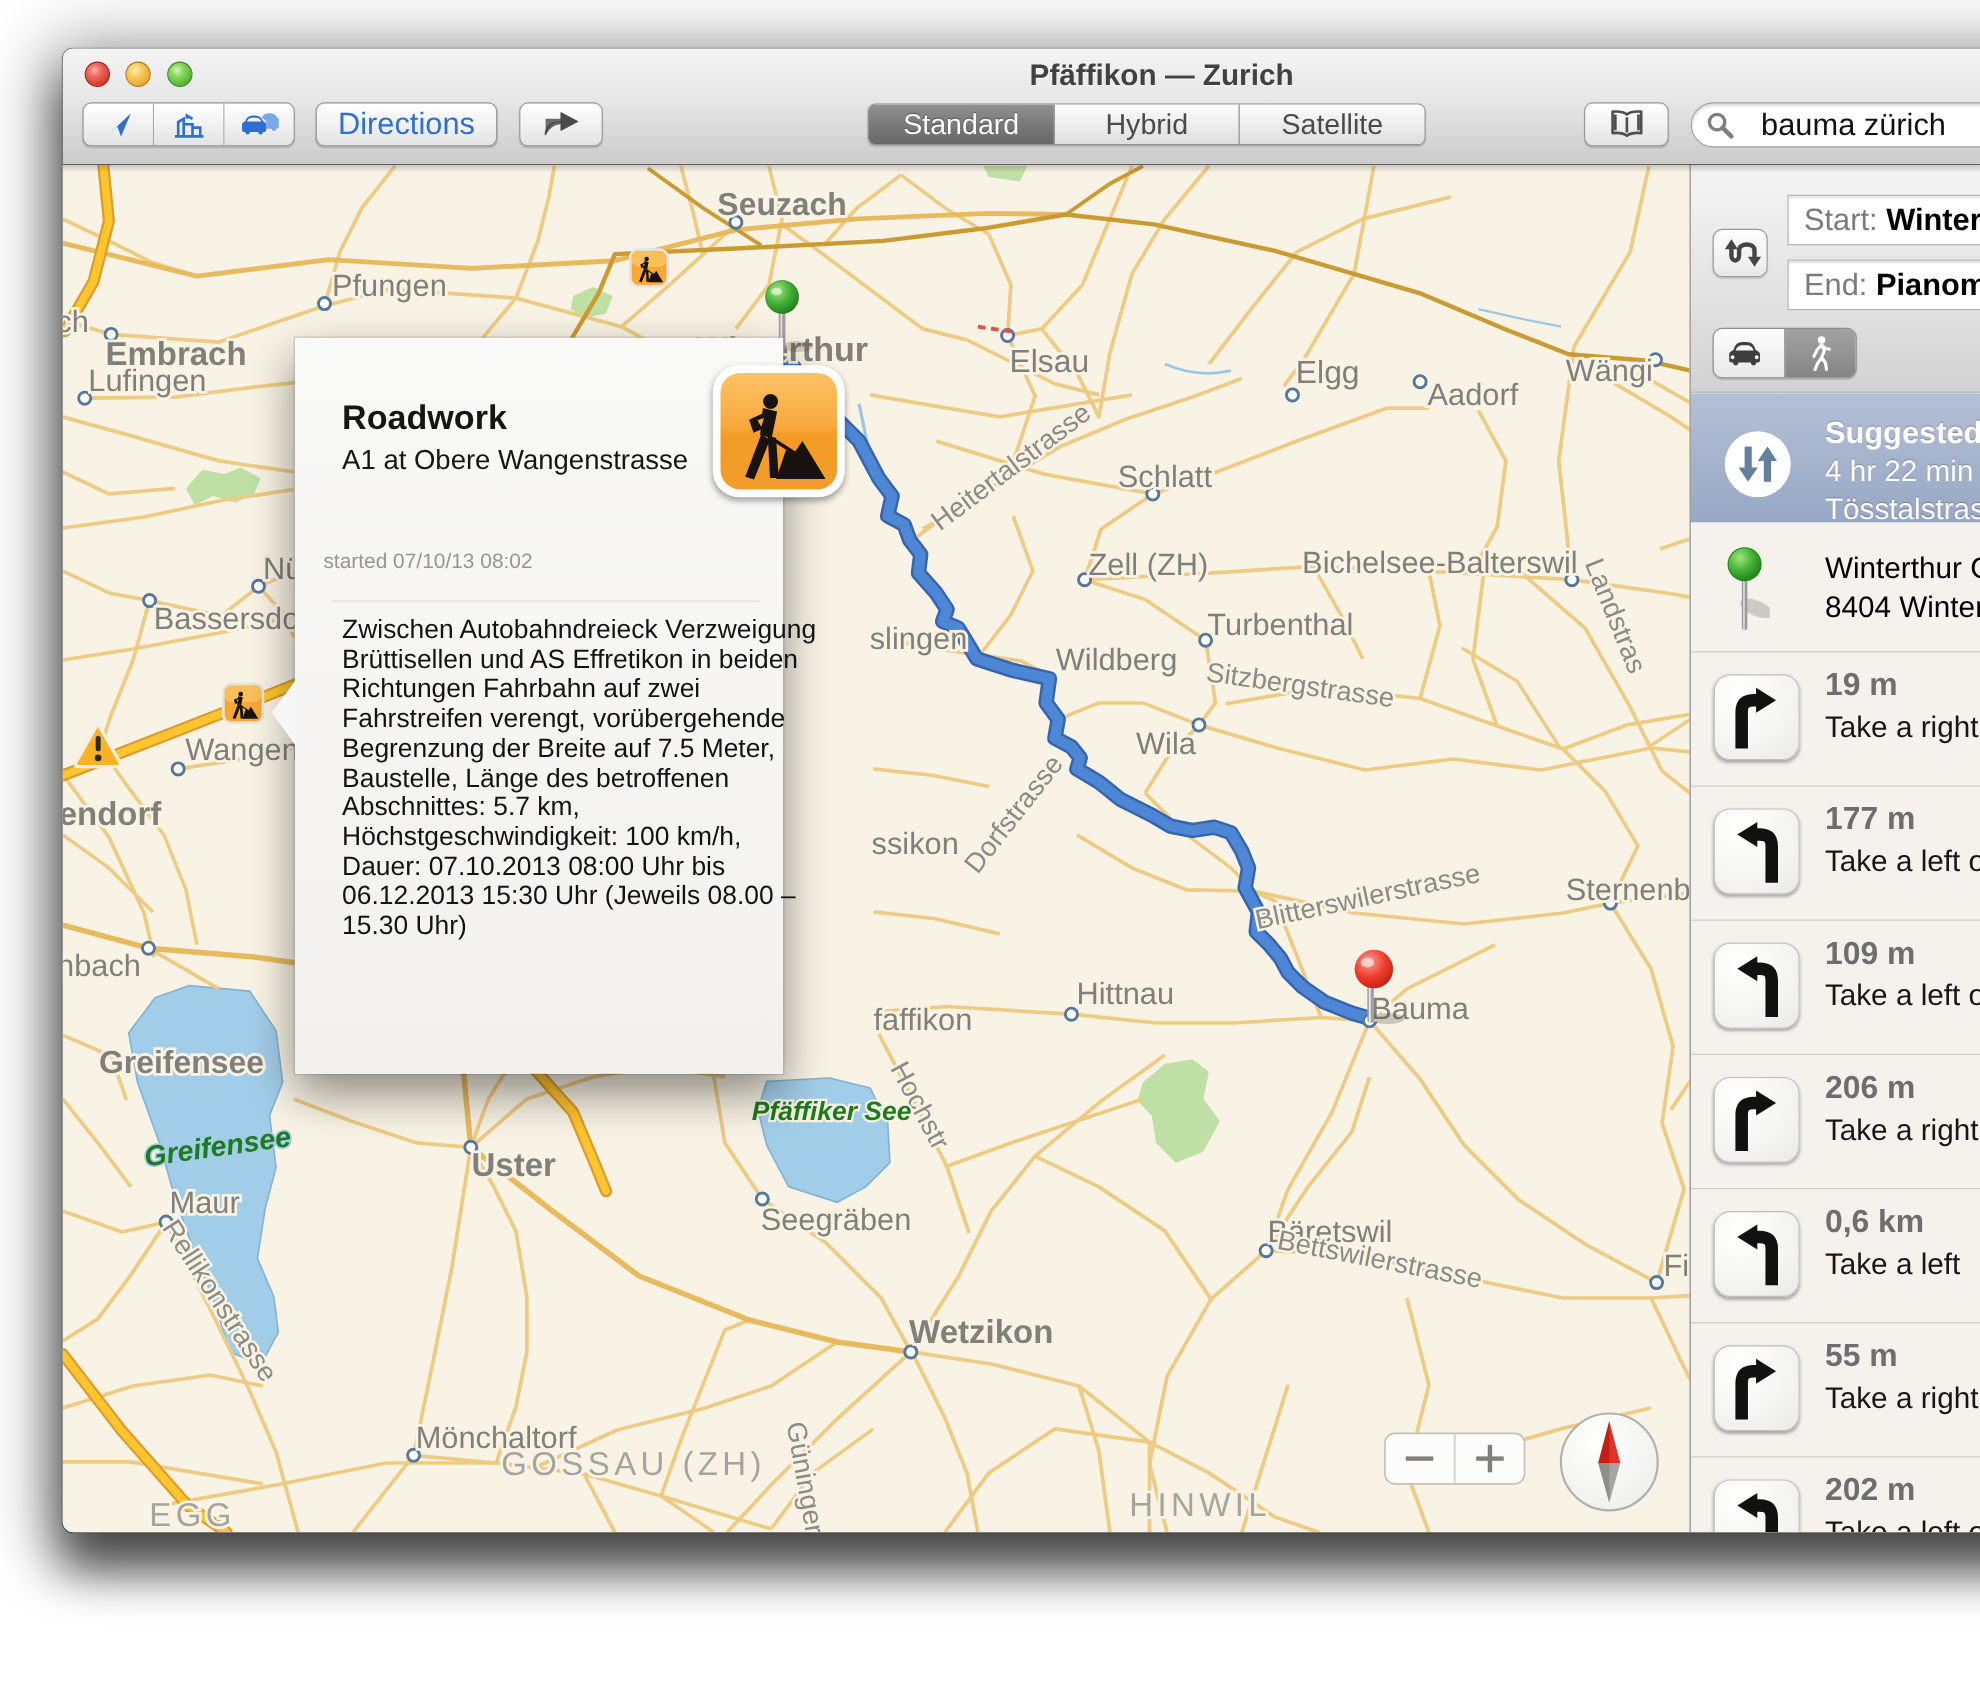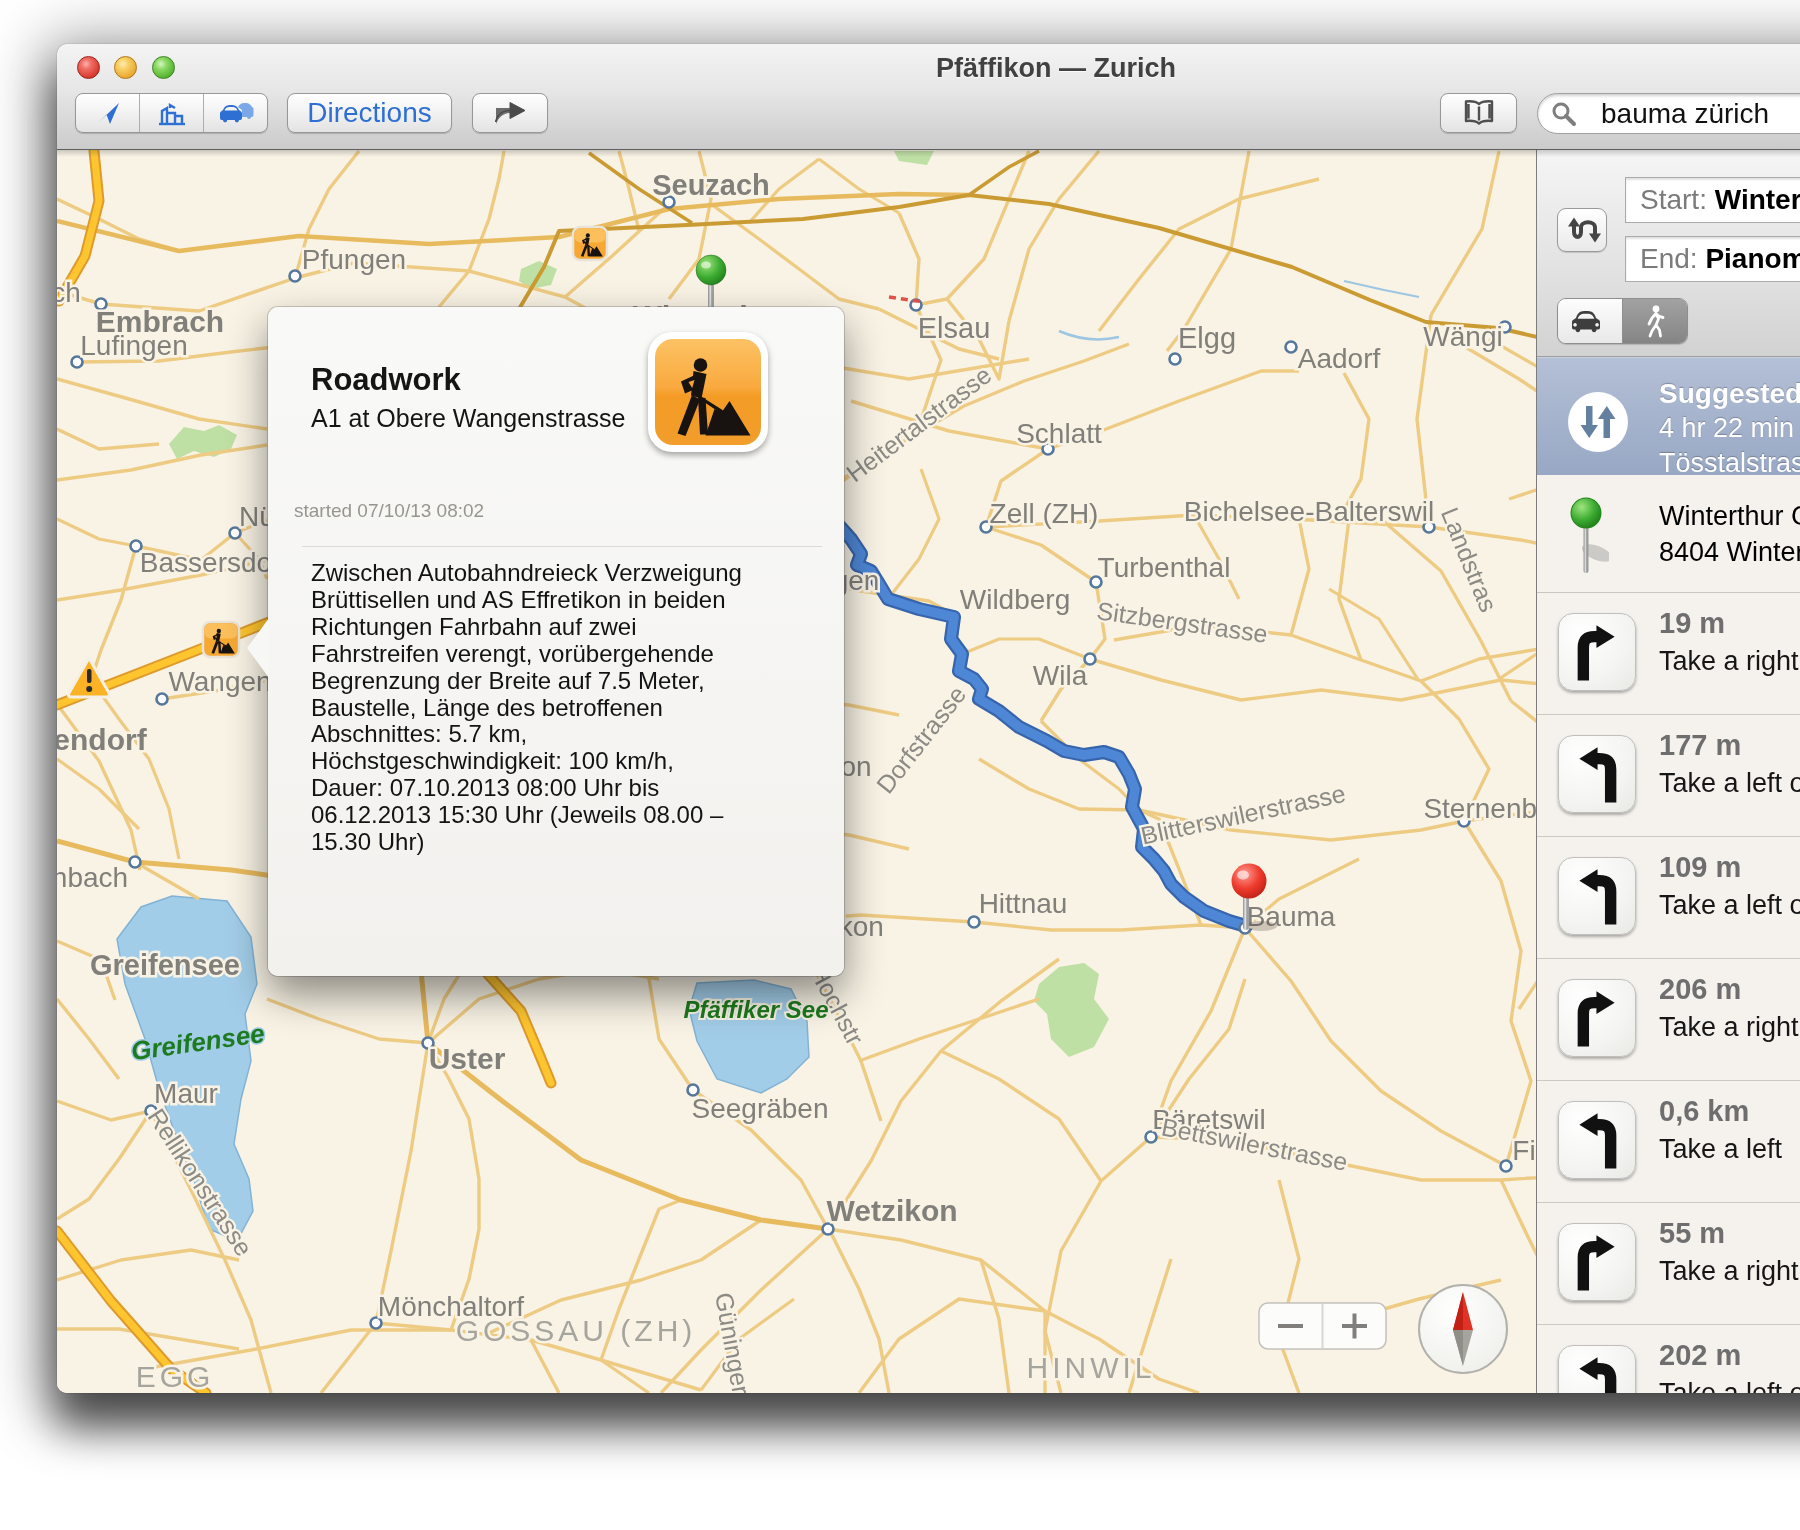--- a/index.html
+++ b/index.html
@@ -80,22 +80,22 @@
   .pt1{position:absolute;left:122px;top:26px;font-size:27px;color:#000;white-space:nowrap;}
   .pt2{position:absolute;left:122px;top:62px;font-size:27px;color:#000;white-space:nowrap;}
   .steps{position:absolute;left:0;top:443px;width:100%;}
   .step{position:relative;height:122px;border-bottom:1px solid #ccc9c3;box-sizing:border-box;}
   .sicon{position:absolute;left:21px;top:20px;width:78px;height:78px;border-radius:15px;
     background:radial-gradient(circle at 30% 25%,#ffffff 0%,#f4f4f2 60%,#e8e8e4 100%);
     border:1px solid #c0bfbb;box-sizing:border-box;display:flex;align-items:center;justify-content:center;
     box-shadow:0 2px 3px rgba(0,0,0,.3);}
   .sv{position:absolute;left:122px;top:14px;font-size:29px;font-weight:bold;color:#6e6e6e;white-space:nowrap;}
   .sl{position:absolute;left:122px;top:53px;font-size:27px;color:#161616;white-space:nowrap;}
-  .popover{position:absolute;left:211px;top:157px;width:576px;height:669px;
-    background:linear-gradient(180deg,#f9f9f7 0%,#f2f1ee 100%);border-radius:10px;
+  .popover{position:absolute;left:211px;top:157px;width:444px;height:669px;
+    background:linear-gradient(180deg,#f9f9f7 0%,#f2f1ee 100%);border-radius:0;
     box-shadow:0 18px 40px rgba(0,0,0,.45), 0 0 0 1px rgba(120,120,120,.35);}
   .popover:before{content:'';position:absolute;left:-21px;top:311px;width:0;height:0;
     border-top:30px solid transparent;border-bottom:30px solid transparent;border-right:22px solid #f7f7f5;}
   .po-h1{position:absolute;left:43px;top:55px;font-size:31px;font-weight:bold;color:#151515;}
   .po-h2{position:absolute;left:43px;top:97px;font-size:25px;color:#151515;}
   .po-icon{position:absolute;left:380px;top:25px;width:120px;height:120px;border-radius:24px;
     background:#fff;box-shadow:0 3px 6px rgba(0,0,0,.35);}
   .po-icon .oin{position:absolute;left:7px;top:7px;width:106px;height:106px;border-radius:18px;
     background:linear-gradient(180deg,#fdc264 0%,#f9a93e 46%,#f39b25 54%,#f29e2c 100%);overflow:hidden;}
   .po-start{position:absolute;left:26px;top:193px;font-size:19px;color:#97968e;}
@@ -139,20 +139,25 @@
           </svg>
         </div>
     </div>
     <div class="tbtn dirbtn">Directions</div>
     <div class="tbtn sharebtn" id="ic-share">
         <svg width="40" height="34" viewBox="0 0 40 34">
           <path d="M6 12 L22 12 L22 17 C13 17 9 21 6 28 Z" fill="#6b6b6b"></path>
           <path d="M20 14.5 L20 6.5 L35 14.5 L20 22.5 L20 14.5 C12 14.5 8 19 5.5 26 C6.5 19 11 14.5 20 14.5 Z" fill="#4a4a4a" stroke="#4a4a4a" stroke-width="1" stroke-linejoin="round"></path>
         </svg>
       </div>
+    <div class="mapseg">
+      <div class="ms sel">Standard</div>
+        <div class="ms">Hybrid</div>
+        <div class="ms">Satellite</div>
+    </div>
     <div class="tbtn bookbtn" id="ic-book">
         <svg width="36" height="28" viewBox="0 0 36 28">
           <path d="M18 5 C15 2.5 10 2 5 2.5 L5 22 C10 21.5 15 22 18 24.5 C21 22 26 21.5 31 22 L31 2.5 C26 2 21 2.5 18 5 Z M18 7.5 L18 21.5 M7.5 5 L7.5 19.5 M28.5 5 L28.5 19.5" fill="none" stroke="#4f4f4f" stroke-width="2.4" stroke-linejoin="round"></path>
         </svg>
       </div>
     <div class="search">
         <span id="ic-mag" style="margin-left:12px;display:inline-flex;">
           <svg width="27" height="27" viewBox="0 0 27 27">
             <circle cx="11" cy="11" r="7" fill="none" stroke="#7e7e7e" stroke-width="3"></circle>
             <path d="M16 16 L24 24" stroke="#7e7e7e" stroke-width="4" stroke-linecap="round"></path>

